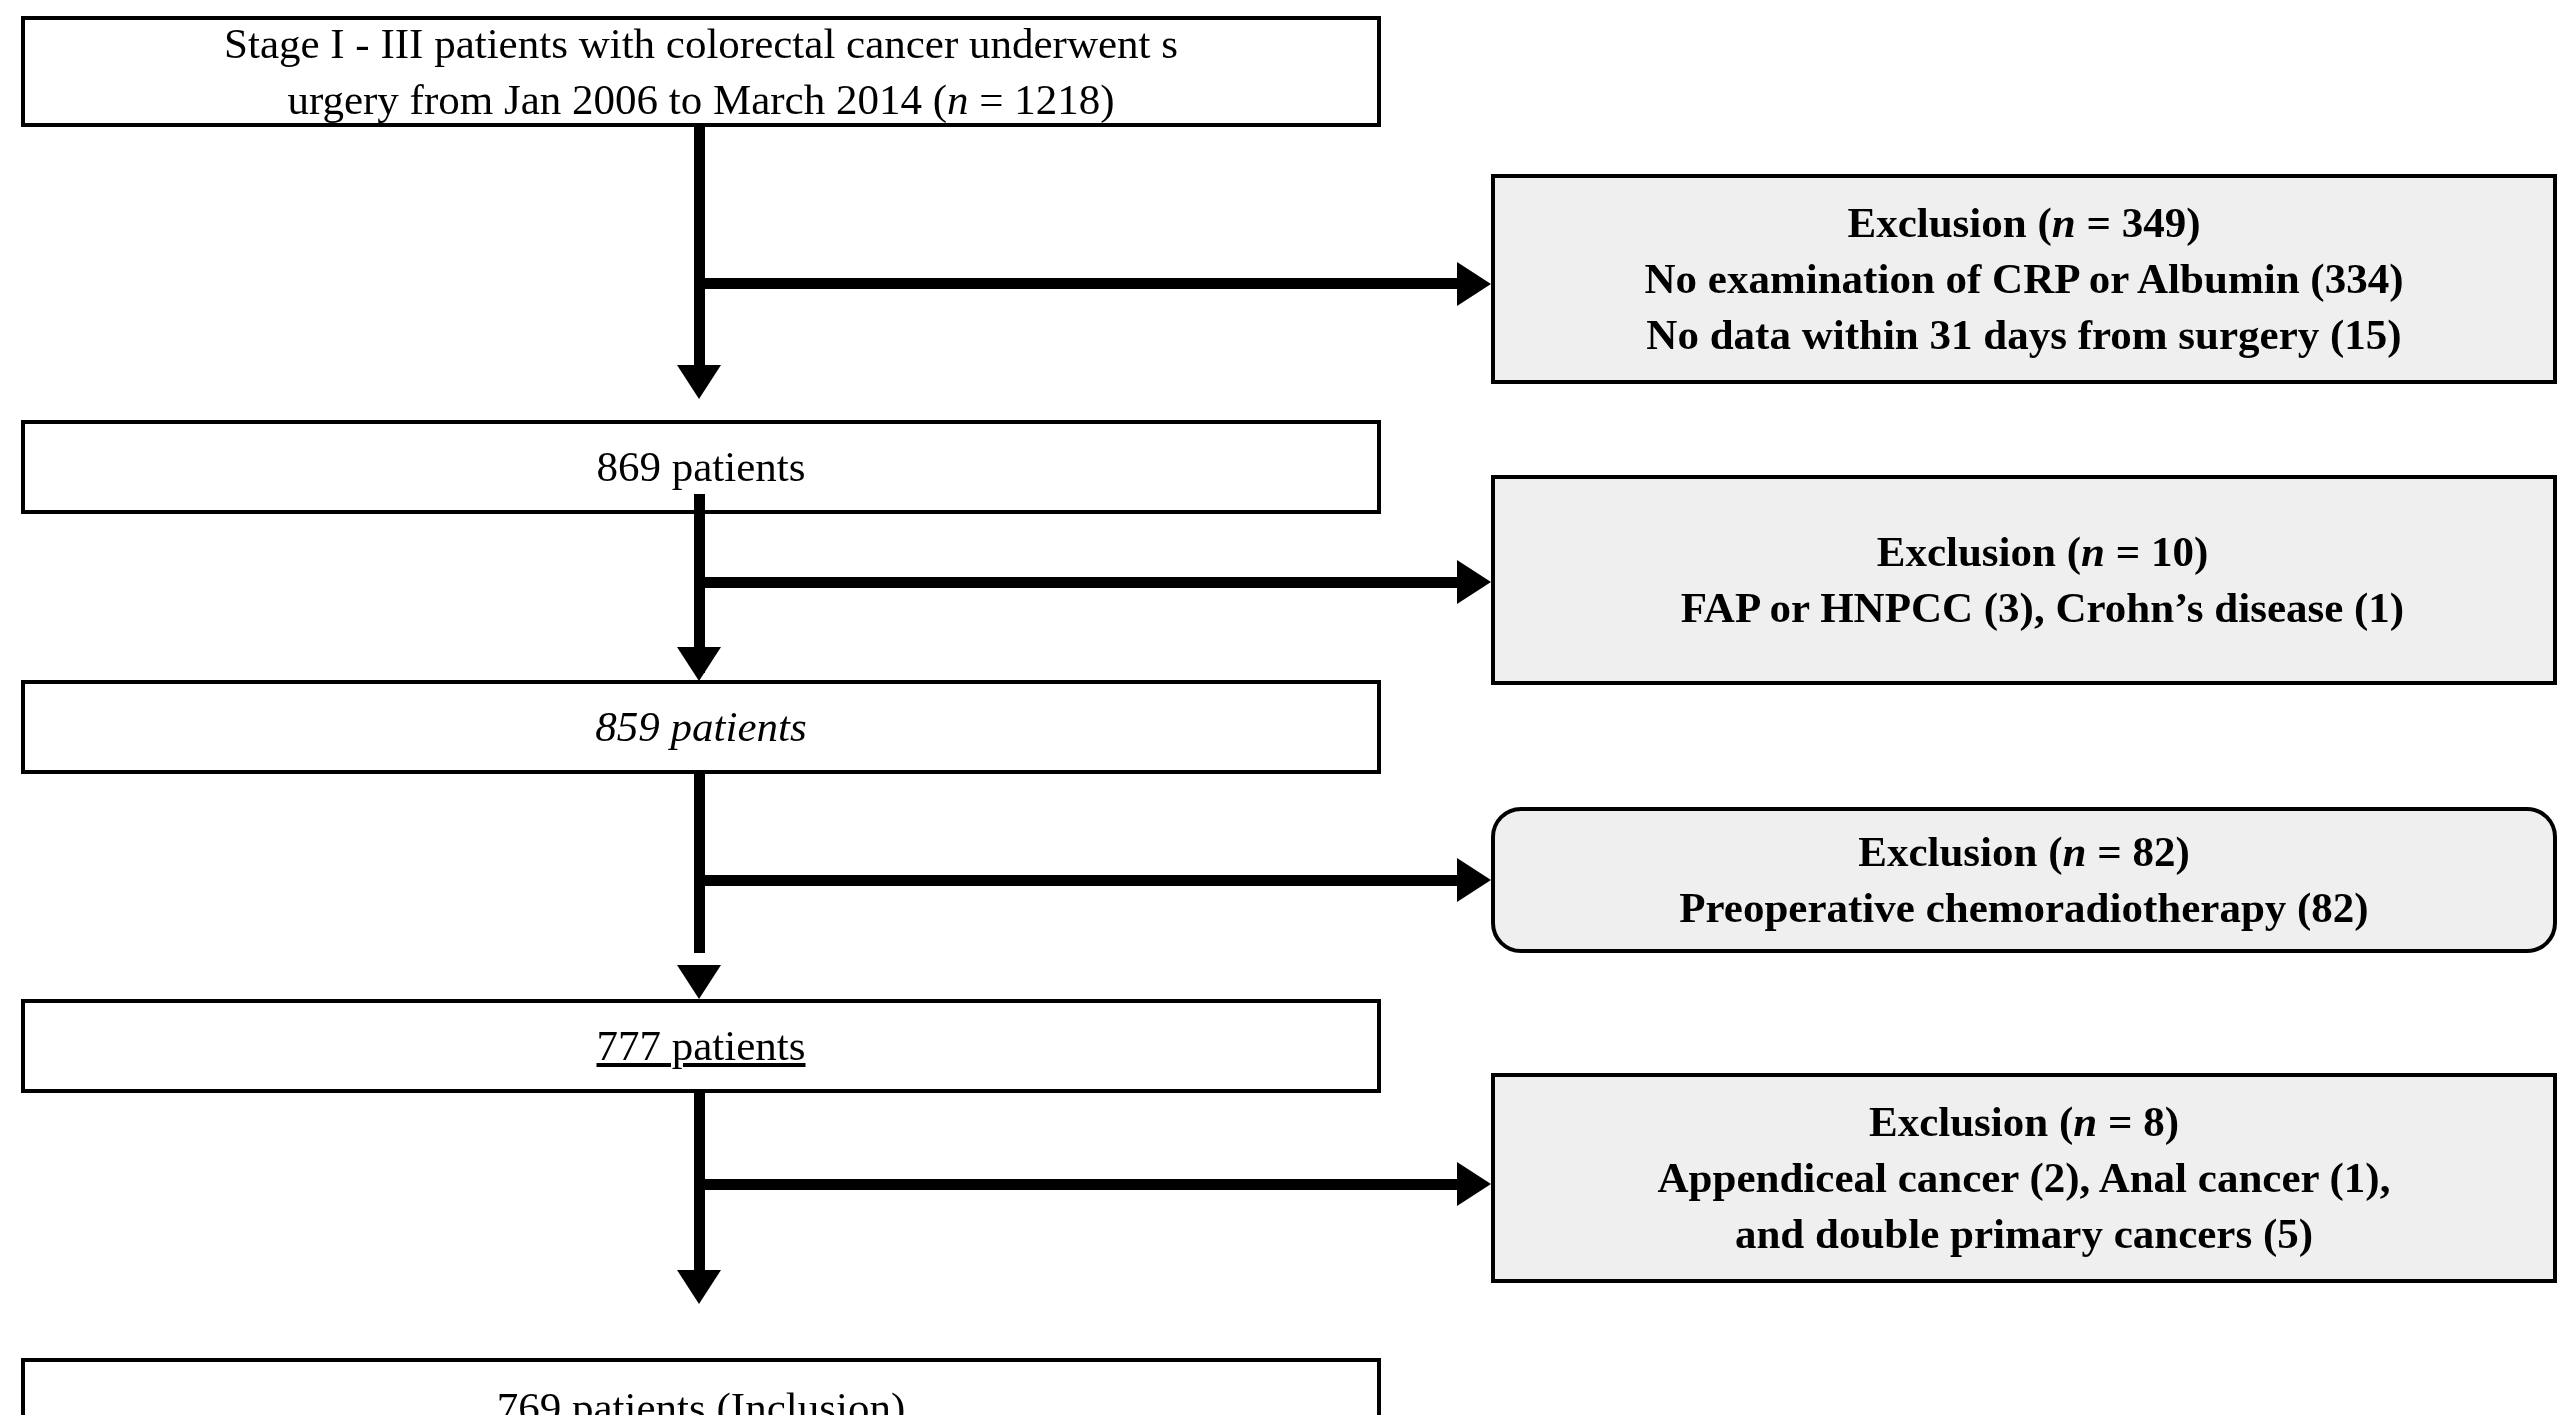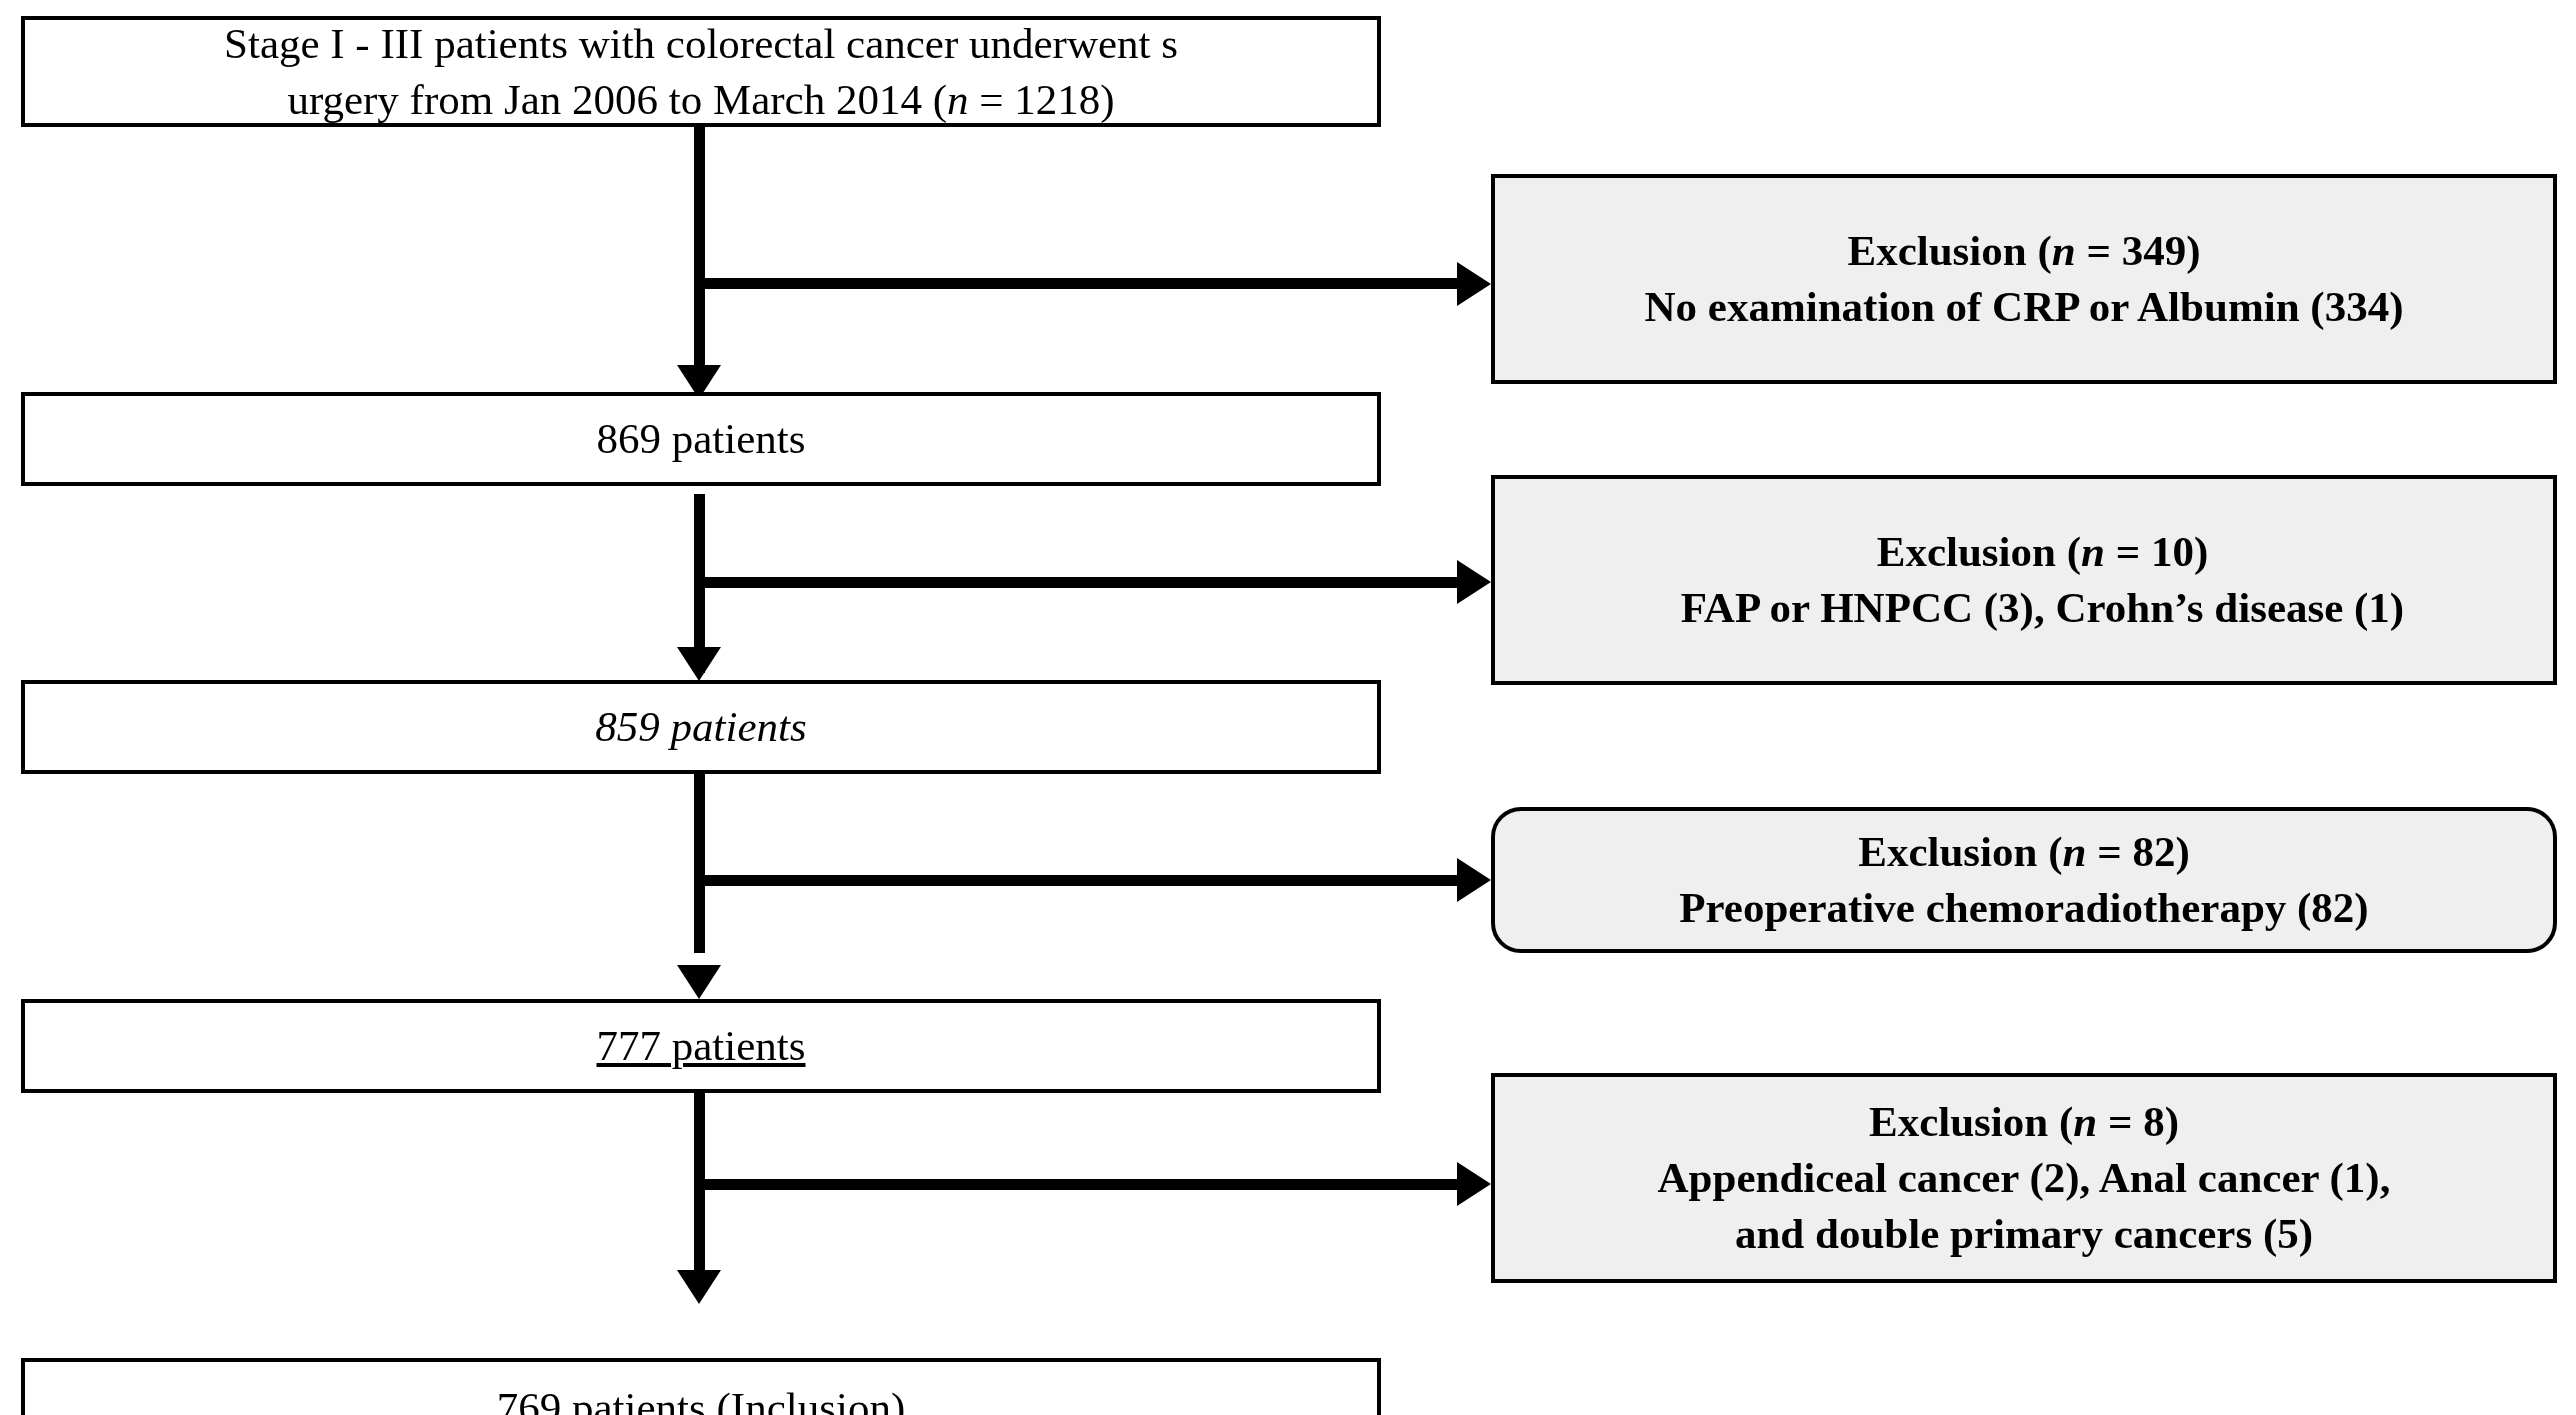--- a/index.html
+++ b/index.html
@@ -103,24 +103,25 @@
 
   <div class="v-stem" style="left:694px; top:127px; width:11.3px; height:240px;"></div>
   <div class="v-head" style="left:677px; top:365px;"></div>
   <div class="h-stem" style="left:700px; top:278px; width:757px; height:11.3px;"></div>
   <div class="h-head" style="left:1457px; top:262px;"></div>
 
   <div class="exclusion-box" style="left:1491px; top:174px; width:1066px; height:210px;">
     <span class="node-text">
       <span class="line"><span>Exclusion (</span><em class="var">n</em><span> = 349)</span></span>
       <span class="line">No examination of CRP or Albumin (334)</span>
+      <span class="line">No data within 31 days from surgery (15)</span>
     </span>
   </div>
 
-  <div class="node-box" style="left:21px; top:392px; width:1360px; height:94px;justify-content:flex-end;">
+  <div class="node-box" style="left:21px; top:420px; width:1360px; height:94px;justify-content:flex-end;">
     <span class="node-text">869 patients</span>
   </div>
 
   <div class="v-stem" style="left:694px; top:494px; width:11.3px; height:179px;"></div>
   <div class="v-head" style="left:677px; top:647px;"></div>
   <div class="h-stem" style="left:700px; top:577px; width:757px; height:11.3px;"></div>
   <div class="h-head" style="left:1457px; top:560px;"></div>
 
   <div class="exclusion-box" style="left:1491px; top:475px; width:1066px; height:210px;padding-left:37px;">
     <span class="node-text">

